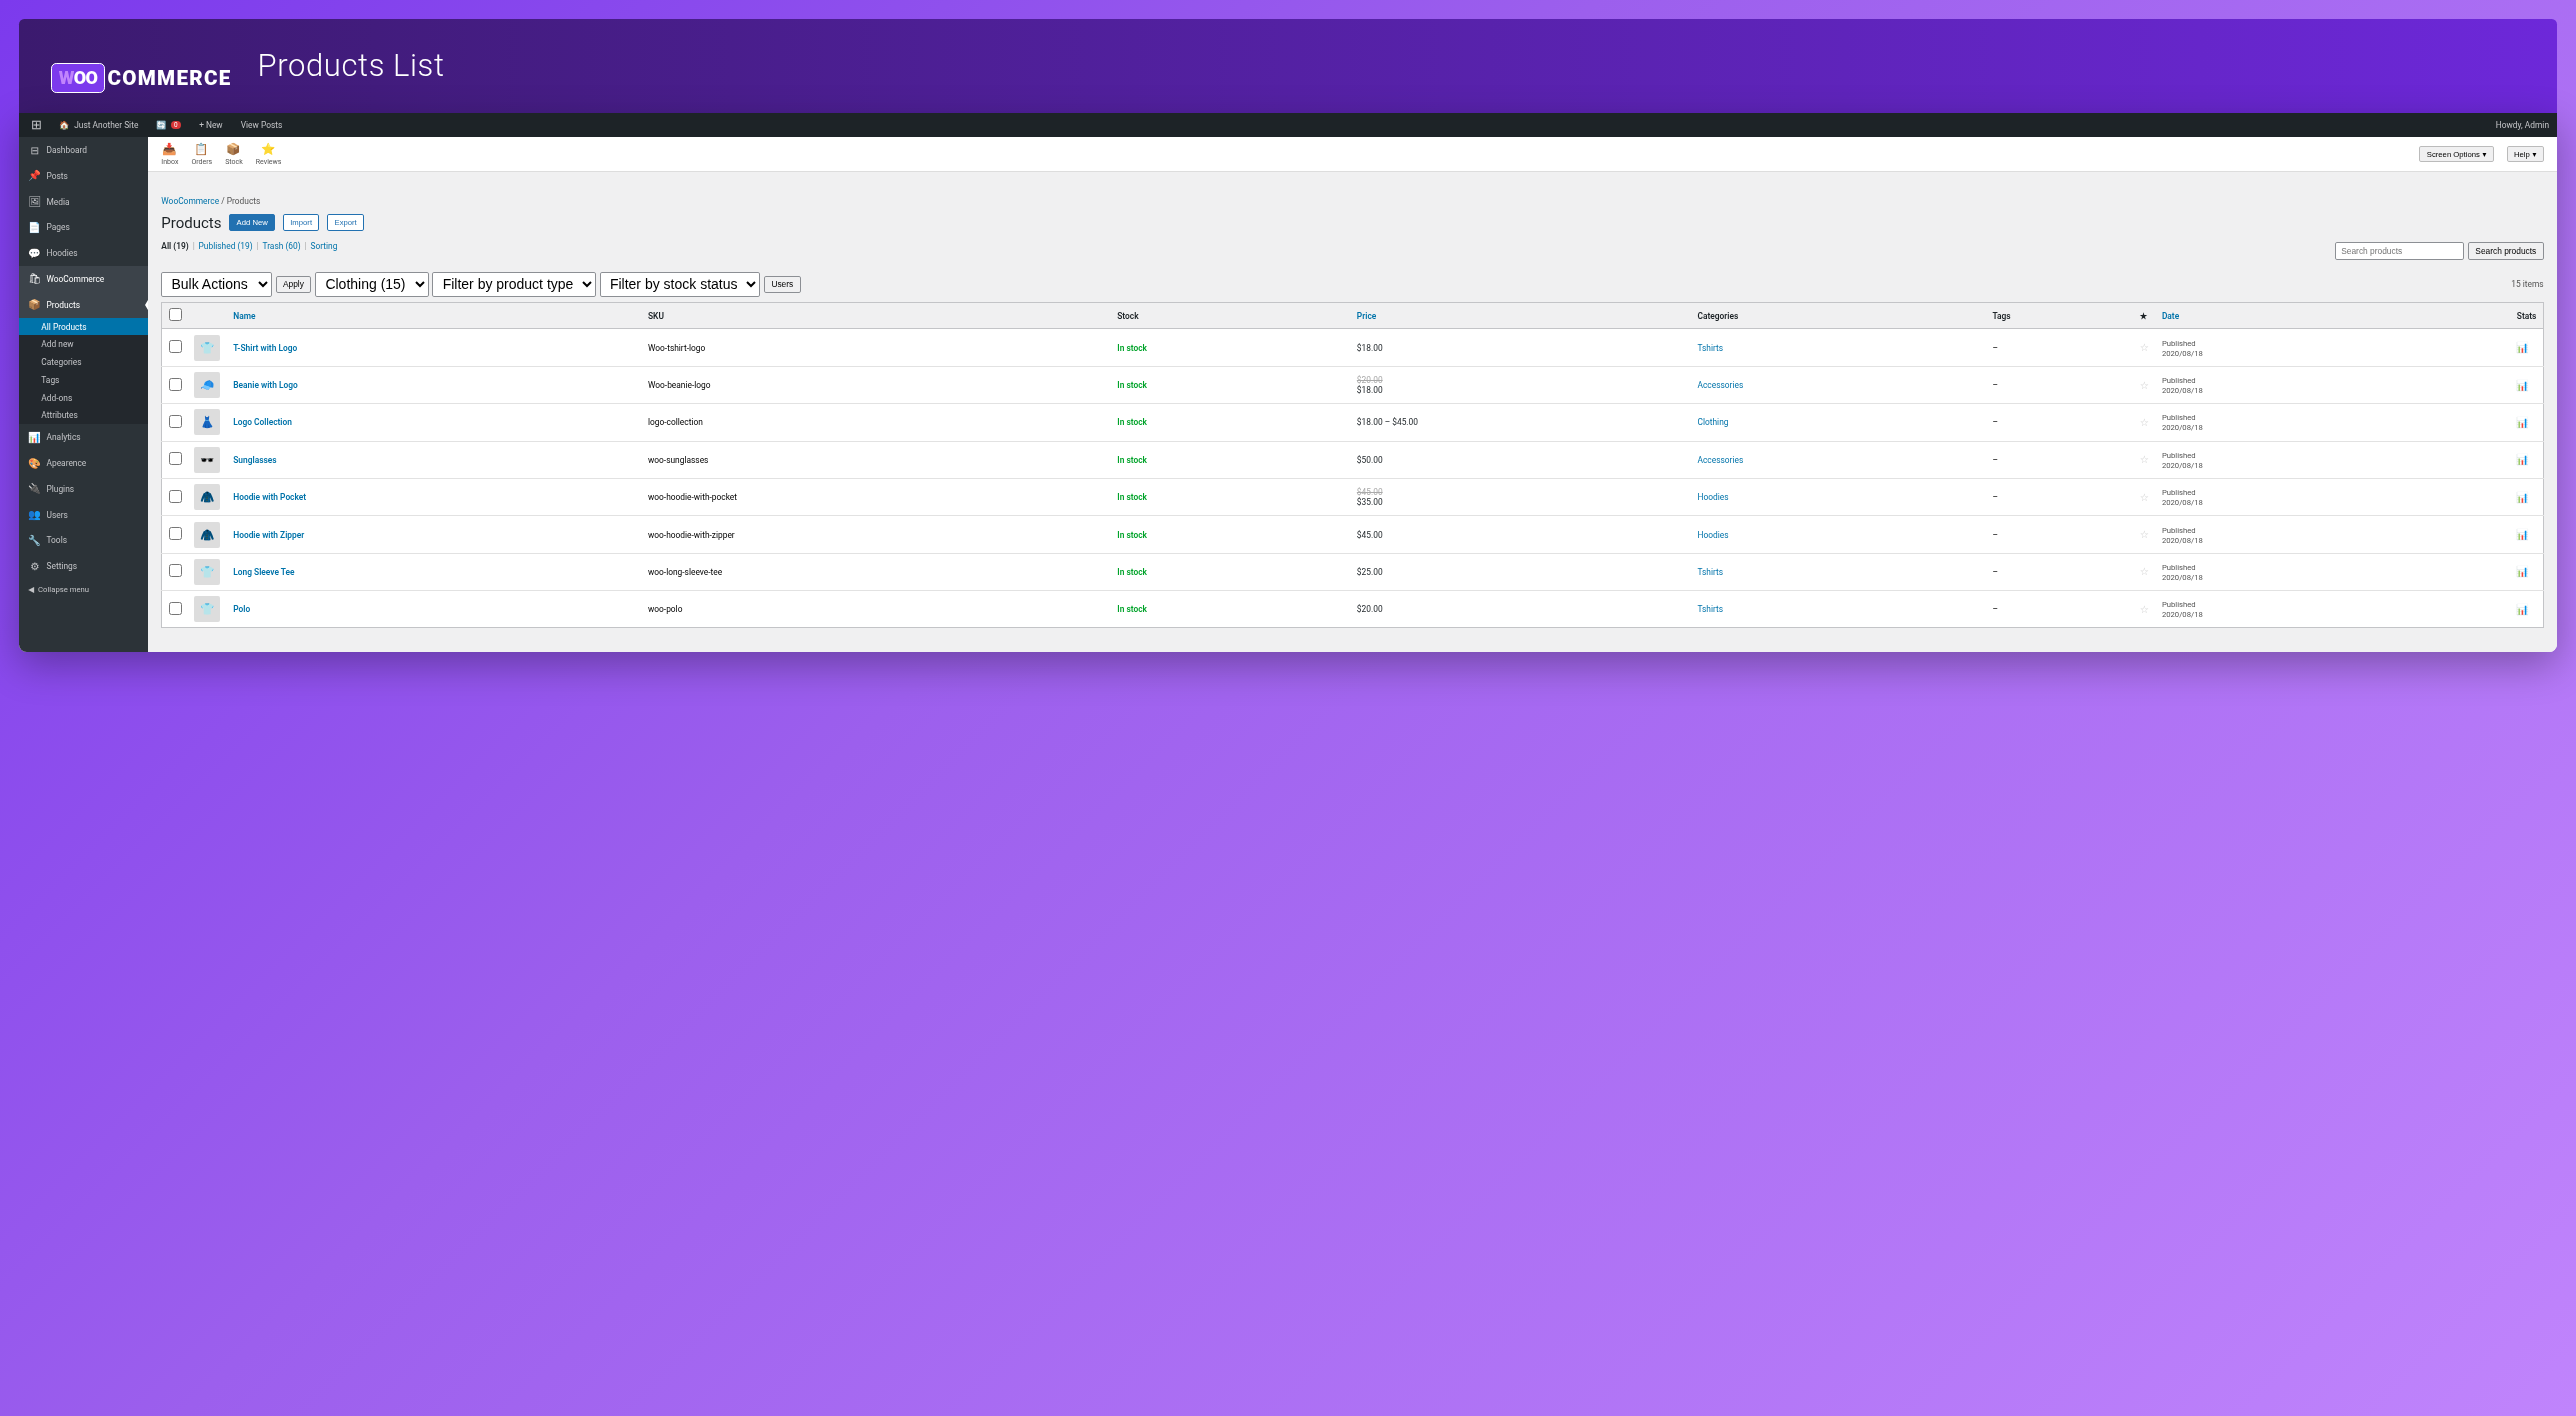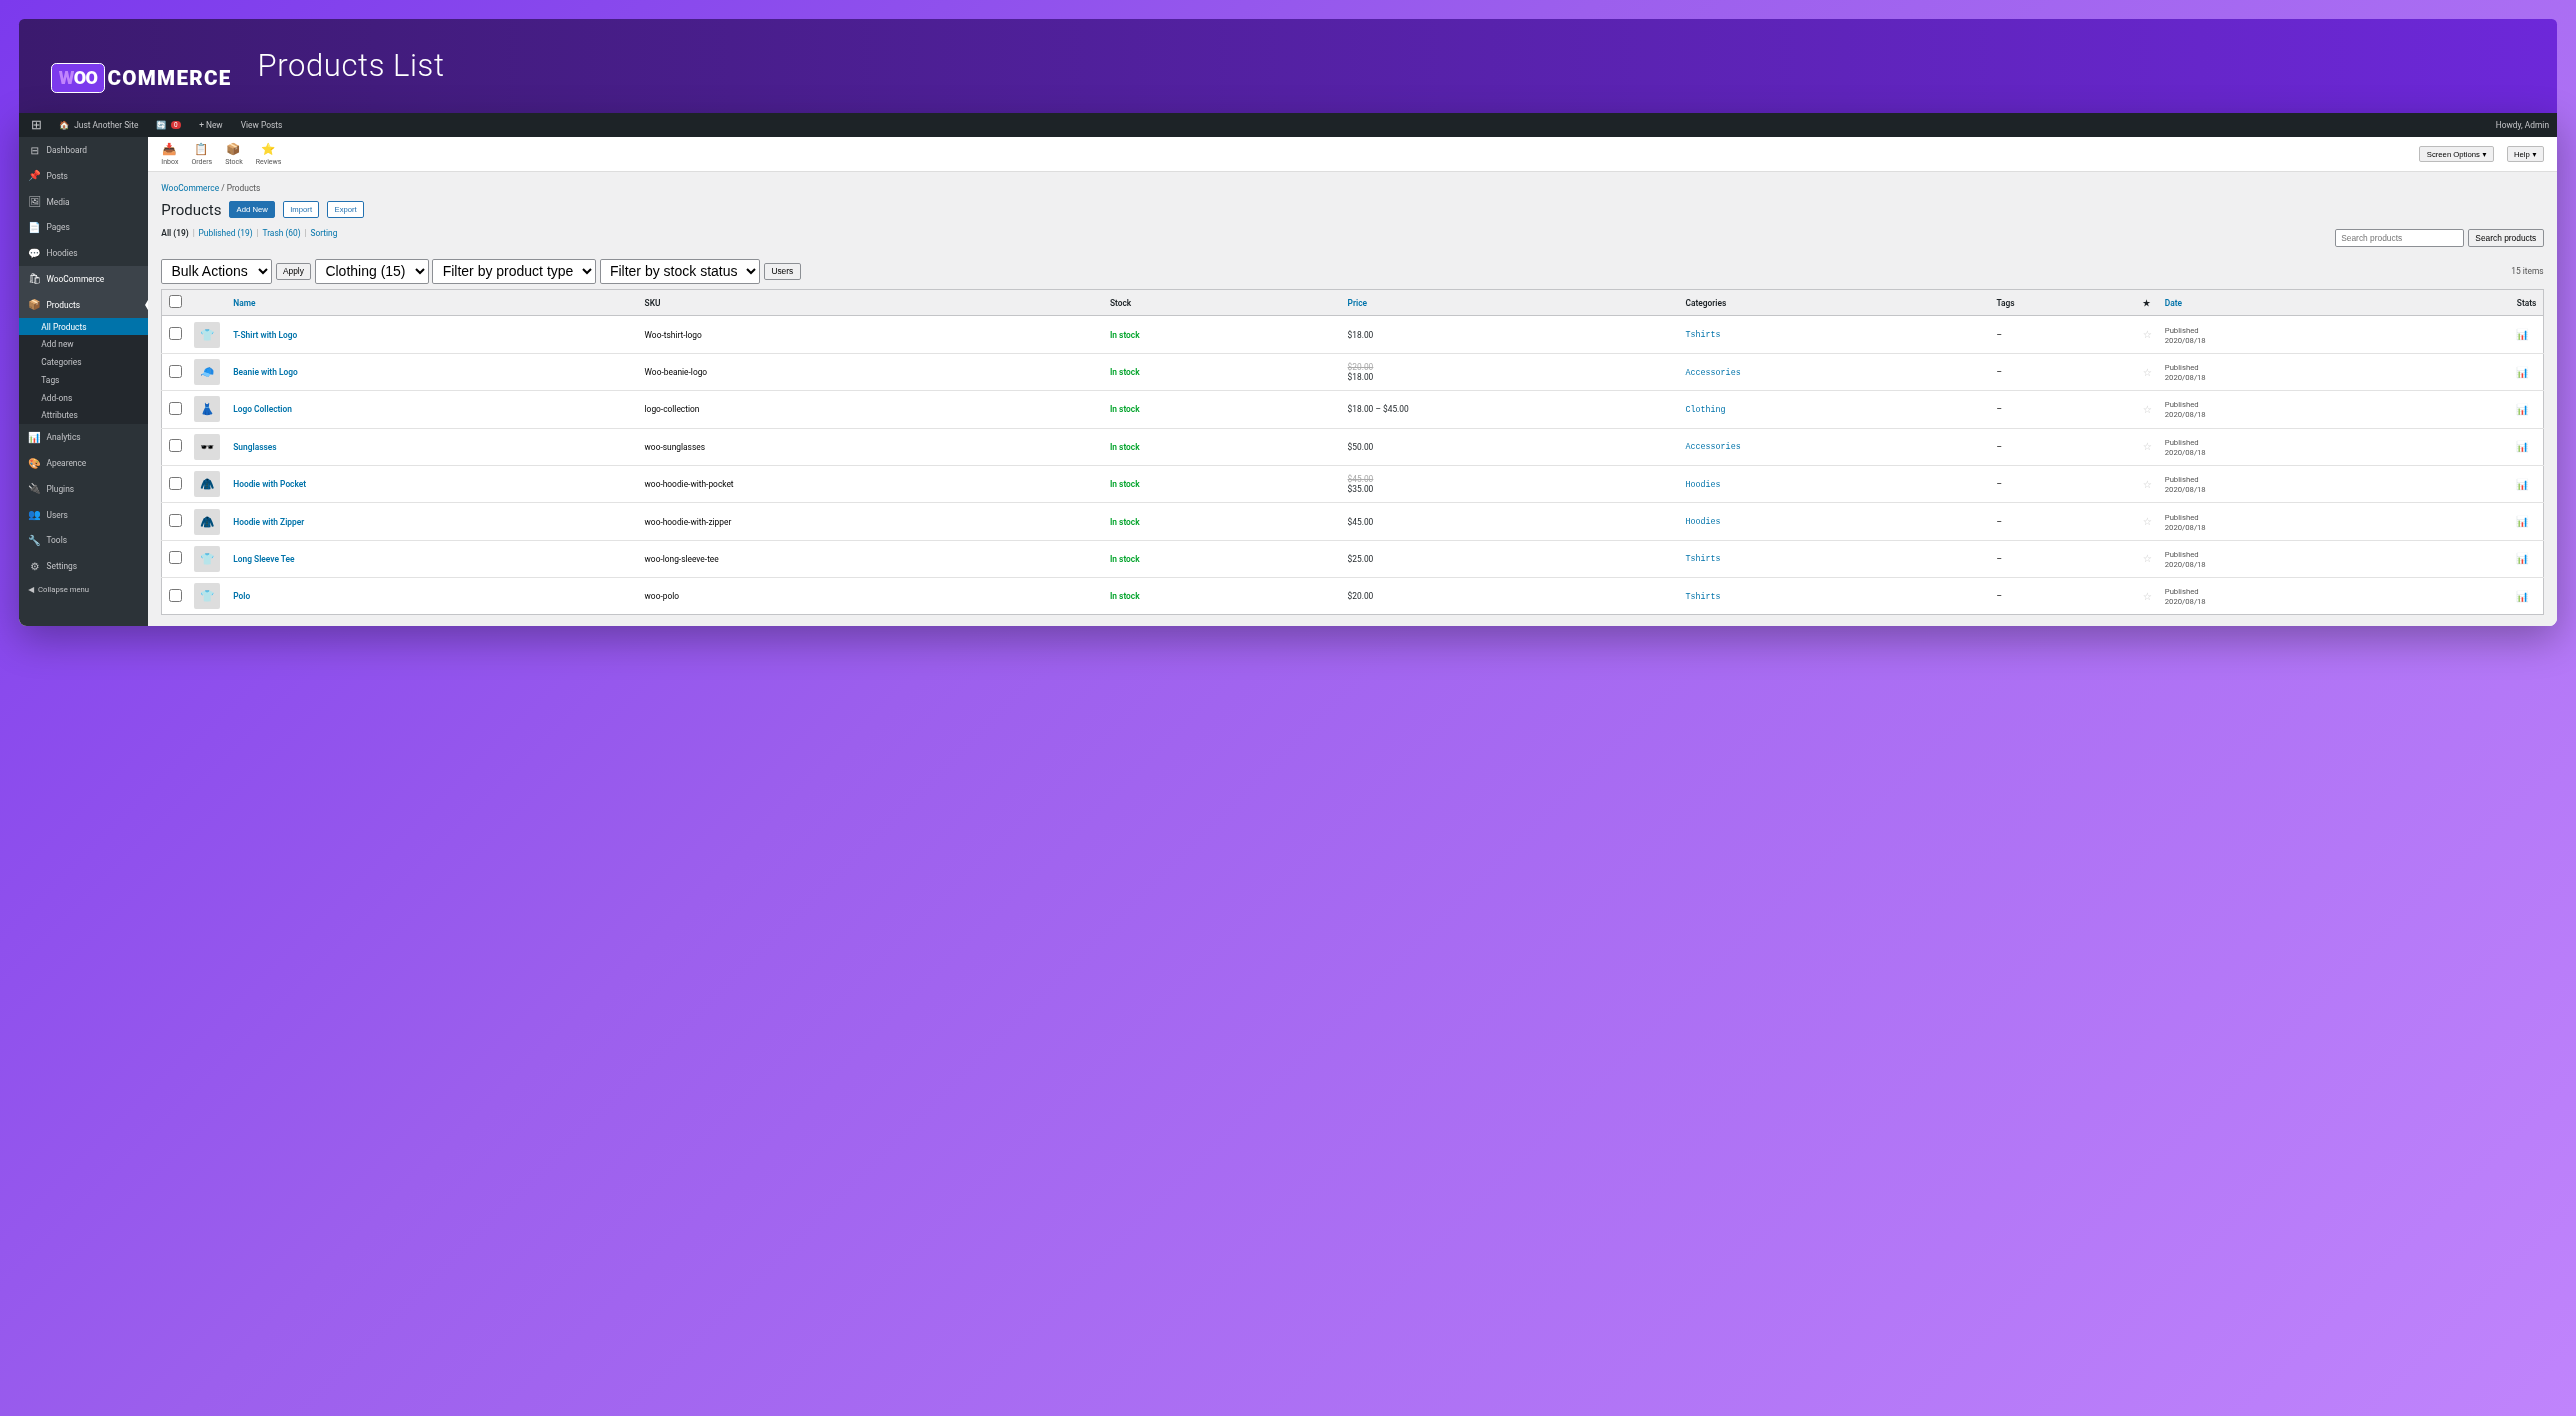--- a/index.html
+++ b/index.html
@@ -179,21 +179,21 @@
       font-size: 7.7px;
       cursor: pointer;
       border-radius: 1.9px;
       display: flex;
       align-items: center;
       gap: 2.6px;
     }
 
     
     .content-area {
-      padding: 11px 13px;
+      padding: 24px 13px;
     }
 
     
     .breadcrumb {
       font-size: 8.4px;
       color: #555;
       margin-bottom: 7.7px;
     }
     .breadcrumb a { color: #0073aa; text-decoration: none; }
 
@@ -323,21 +323,21 @@
       background: #ddd;
       border-radius: 1.9px;
       display: flex;
       align-items: center;
       justify-content: center;
       font-size: 11.6px;
       overflow: hidden;
     }
     .product-name { color: #0073aa; font-weight: 600; cursor: pointer; }
     .in-stock { color: #00a32a; font-weight: 600; }
-    .category-link { color: #0073aa; cursor: pointer; font-family: Liberation Mono, monospace; }
+    .category-link { color: #0073aa; cursor: pointer; }
     .star-icon { color: #ccc; font-size: 10.3px; cursor: pointer; }
     .date-text { font-size: 7.7px; color: #555; }
     .stats-icon { color: #0073aa; font-size: 10.3px; cursor: pointer; }
     .price-old { text-decoration: line-through; color: #aaa; }
     .price-new { color: #1d2327; }
 
     input[type="checkbox"] { cursor: pointer; }
 
     .col-check { width: 19.3px; }
     .col-thumb { width: 32px; }

